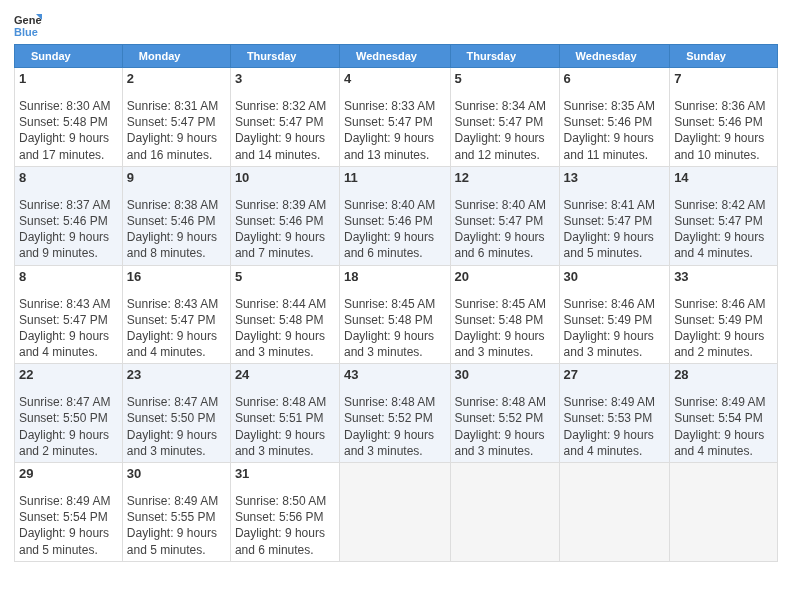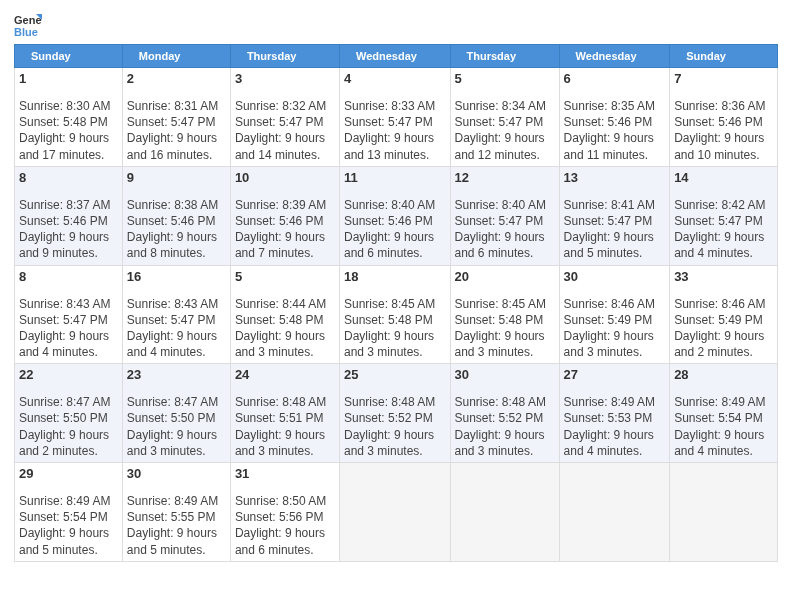--- a/index.html
+++ b/index.html
@@ -228,21 +228,21 @@
           </td>
           <td>
             <span class="day-num">23</span>
             <div class="day-info">Sunrise: 8:47 AM<br>Sunset: 5:50 PM<br>Daylight: 9 hours and 3 minutes.</div>
           </td>
           <td>
             <span class="day-num">24</span>
             <div class="day-info">Sunrise: 8:48 AM<br>Sunset: 5:51 PM<br>Daylight: 9 hours and 3 minutes.</div>
           </td>
           <td>
-            <span class="day-num">25</span>
+            <span class="day-num">43</span>
             <div class="day-info">Sunrise: 8:48 AM<br>Sunset: 5:52 PM<br>Daylight: 9 hours and 3 minutes.</div>
           </td>
           <td>
             <span class="day-num">30</span>
             <div class="day-info">Sunrise: 8:48 AM<br>Sunset: 5:52 PM<br>Daylight: 9 hours and 3 minutes.</div>
           </td>
           <td>
             <span class="day-num">27</span>
             <div class="day-info">Sunrise: 8:49 AM<br>Sunset: 5:53 PM<br>Daylight: 9 hours and 4 minutes.</div>
           </td>

